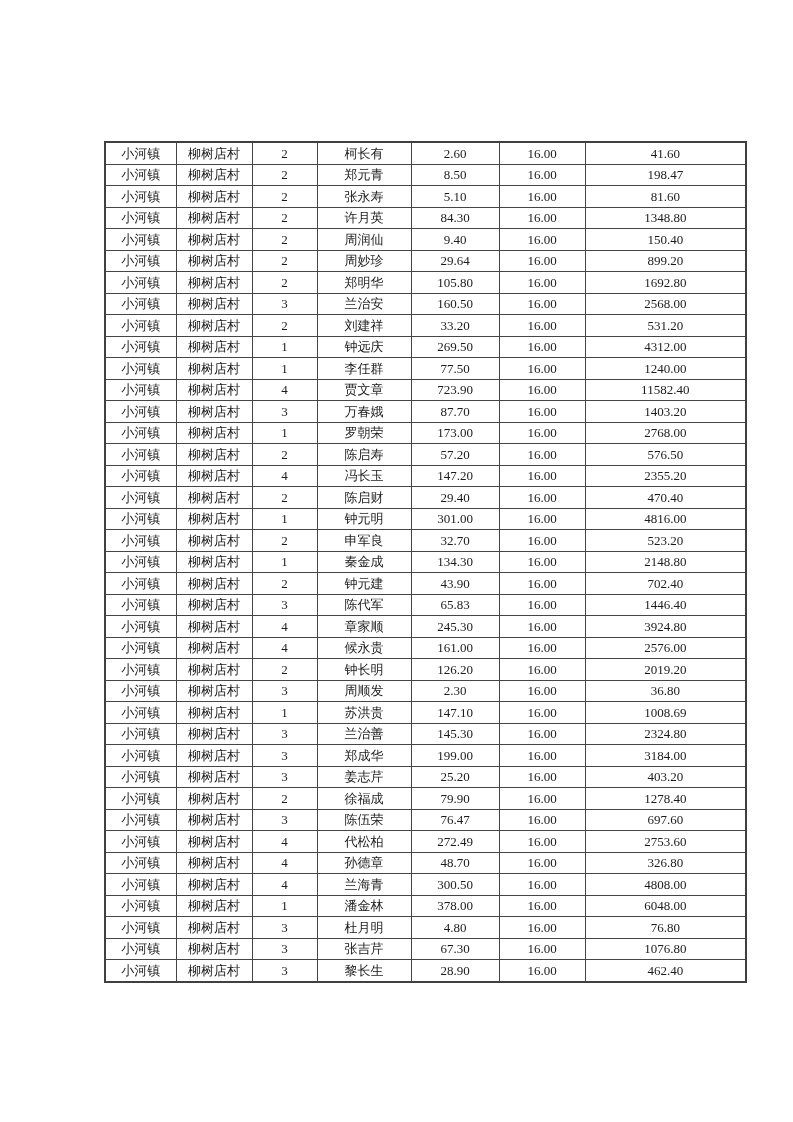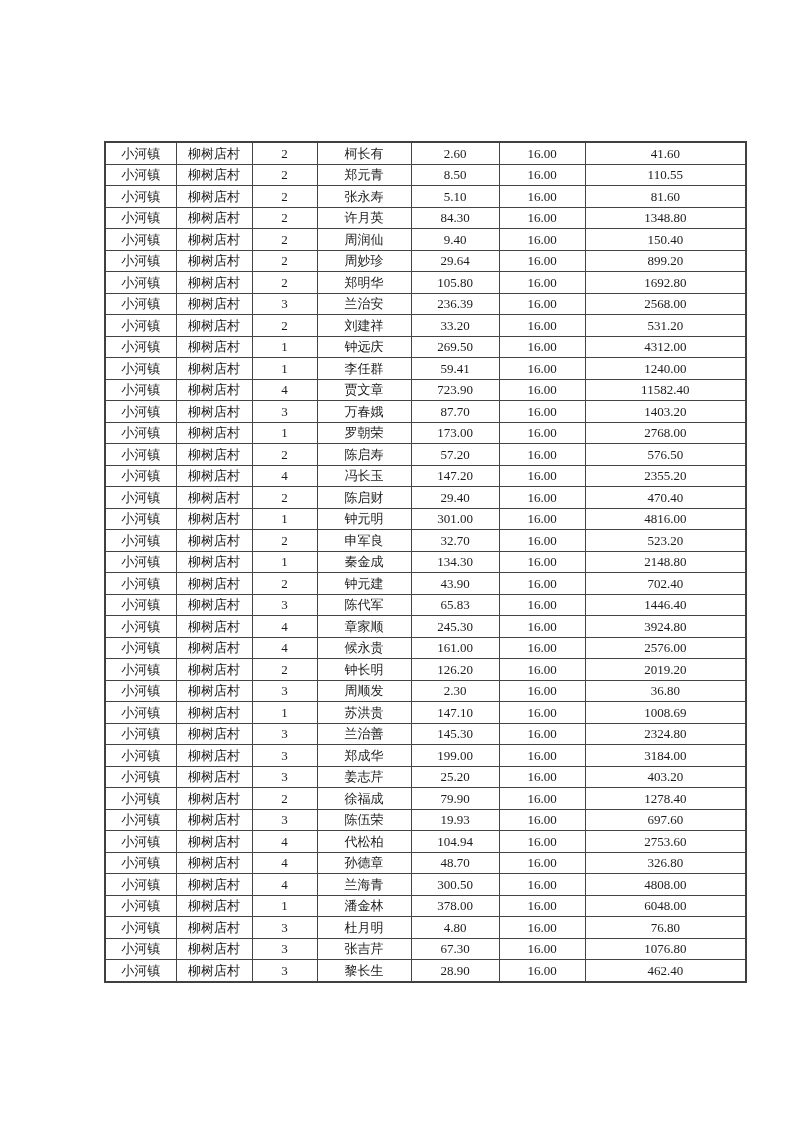--- a/index.html
+++ b/index.html
@@ -69,21 +69,21 @@
           <td>16.00</td>
           <td>41.60</td>
         </tr>
         <tr>
           <td>小河镇</td>
           <td>柳树店村</td>
           <td>2</td>
           <td>郑元青</td>
           <td>8.50</td>
           <td>16.00</td>
-          <td>110.55</td>
+          <td>198.47</td>
         </tr>
         <tr>
           <td>小河镇</td>
           <td>柳树店村</td>
           <td>2</td>
           <td>张永寿</td>
           <td>5.10</td>
           <td>16.00</td>
           <td>81.60</td>
         </tr>
@@ -121,21 +121,21 @@
           <td>郑明华</td>
           <td>105.80</td>
           <td>16.00</td>
           <td>1692.80</td>
         </tr>
         <tr>
           <td>小河镇</td>
           <td>柳树店村</td>
           <td>3</td>
           <td>兰治安</td>
-          <td>236.39</td>
+          <td>160.50</td>
           <td>16.00</td>
           <td>2568.00</td>
         </tr>
         <tr>
           <td>小河镇</td>
           <td>柳树店村</td>
           <td>2</td>
           <td>刘建祥</td>
           <td>33.20</td>
           <td>16.00</td>
@@ -148,21 +148,21 @@
           <td>钟远庆</td>
           <td>269.50</td>
           <td>16.00</td>
           <td>4312.00</td>
         </tr>
         <tr>
           <td>小河镇</td>
           <td>柳树店村</td>
           <td>1</td>
           <td>李任群</td>
-          <td>59.41</td>
+          <td>77.50</td>
           <td>16.00</td>
           <td>1240.00</td>
         </tr>
         <tr>
           <td>小河镇</td>
           <td>柳树店村</td>
           <td>4</td>
           <td>贾文章</td>
           <td>723.90</td>
           <td>16.00</td>
@@ -337,30 +337,30 @@
           <td>徐福成</td>
           <td>79.90</td>
           <td>16.00</td>
           <td>1278.40</td>
         </tr>
         <tr>
           <td>小河镇</td>
           <td>柳树店村</td>
           <td>3</td>
           <td>陈伍荣</td>
-          <td>19.93</td>
+          <td>76.47</td>
           <td>16.00</td>
           <td>697.60</td>
         </tr>
         <tr>
           <td>小河镇</td>
           <td>柳树店村</td>
           <td>4</td>
           <td>代松柏</td>
-          <td>104.94</td>
+          <td>272.49</td>
           <td>16.00</td>
           <td>2753.60</td>
         </tr>
         <tr>
           <td>小河镇</td>
           <td>柳树店村</td>
           <td>4</td>
           <td>孙德章</td>
           <td>48.70</td>
           <td>16.00</td>

